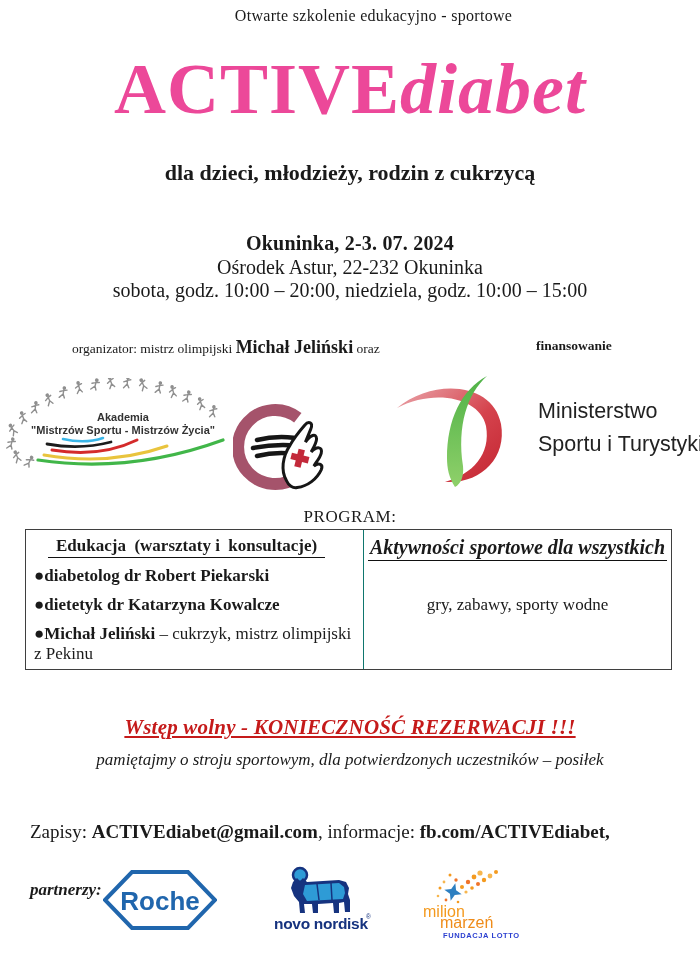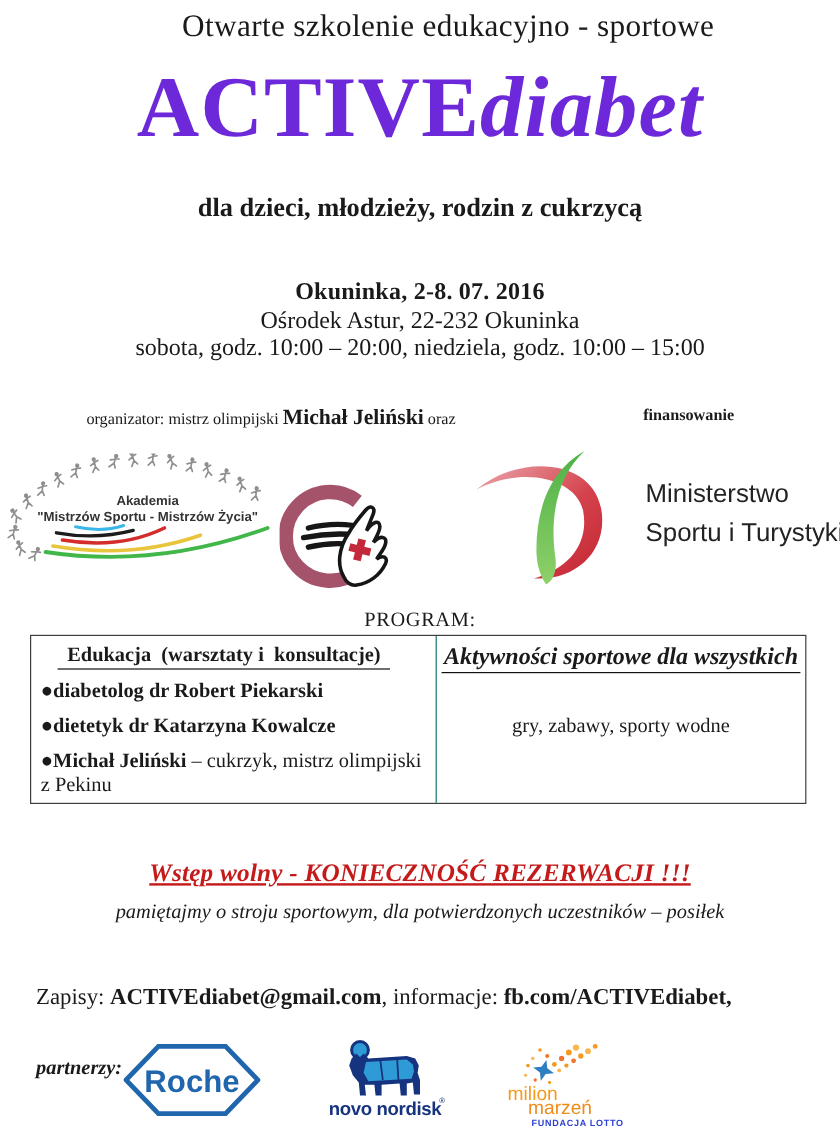--- a/index.html
+++ b/index.html
@@ -2,22 +2,22 @@
 <html><head>
 <meta charset="utf-8">
 <style>
   html,body{margin:0;padding:0;background:#ffffff;}
   #poster{
     position:relative;width:700px;height:953px;margin:0 auto;background:#fff;
     overflow:hidden;font-family:"Liberation Serif",serif;color:#1a1a1a;
   }
   .abs{position:absolute;}
   .center{left:0;right:0;text-align:center;}
-  .top-title{top:7px;font-size:26px;letter-spacing:.3px;padding-left:47px;}
-  .main-title{top:50px;font-size:72px;font-weight:bold;color:#6d28d9;letter-spacing:1px;white-space:nowrap;line-height:1.1;}
+  .top-title{top:7px;font-size:16px;letter-spacing:.3px;padding-left:47px;}
+  .main-title{top:50px;font-size:72px;font-weight:bold;color:#ec4899;letter-spacing:1px;white-space:nowrap;line-height:1.1;}
   .main-title .it{font-style:italic;}
   .subtitle{top:160px;font-size:22px;font-weight:bold;}
   .date-line{top:232px;font-size:20px;font-weight:bold;letter-spacing:.2px;}
   .venue-line{top:256px;font-size:20px;}
   .hours-line{top:279px;font-size:20px;}
   .org-row{top:334px;left:0;right:0;height:24px;}
   .org-text{position:absolute;left:72px;top:3px;font-size:13.5px;white-space:nowrap;}
   .org-text .b{font-weight:normal;}
   .org-text .name{font-weight:bold;font-size:18px;}
   .financing{position:absolute;left:536px;top:4px;font-size:13.5px;font-weight:bold;}
@@ -50,21 +50,21 @@
 <div id="poster">
 
   <div class="abs center top-title">Otwarte szkolenie edukacyjno - sportowe</div>
 
   <div class="abs center main-title">
     <span>ACTIVE</span><span class="it">diabet</span>
   </div>
 
   <div class="abs center subtitle">dla dzieci, młodzieży, rodzin z cukrzycą</div>
 
-  <div class="abs center date-line">Okuninka,  2-8. 07. 2016</div>
+  <div class="abs center date-line">Okuninka,  2-3. 07. 2024</div>
   <div class="abs center venue-line">Ośrodek Astur, 22-232 Okuninka</div>
   <div class="abs center hours-line">sobota, godz. 10:00 – 20:00,  niedziela, godz. 10:00 – 15:00</div>
 
   <div class="abs org-row">
     <div class="org-text">
       <span>organizator: </span><span class="b">mistrz olimpijski </span><span class="name">Michał Jeliński</span><span class="b"> oraz</span>
     </div>
     <div class="financing">finansowanie</div>
   </div>
 

